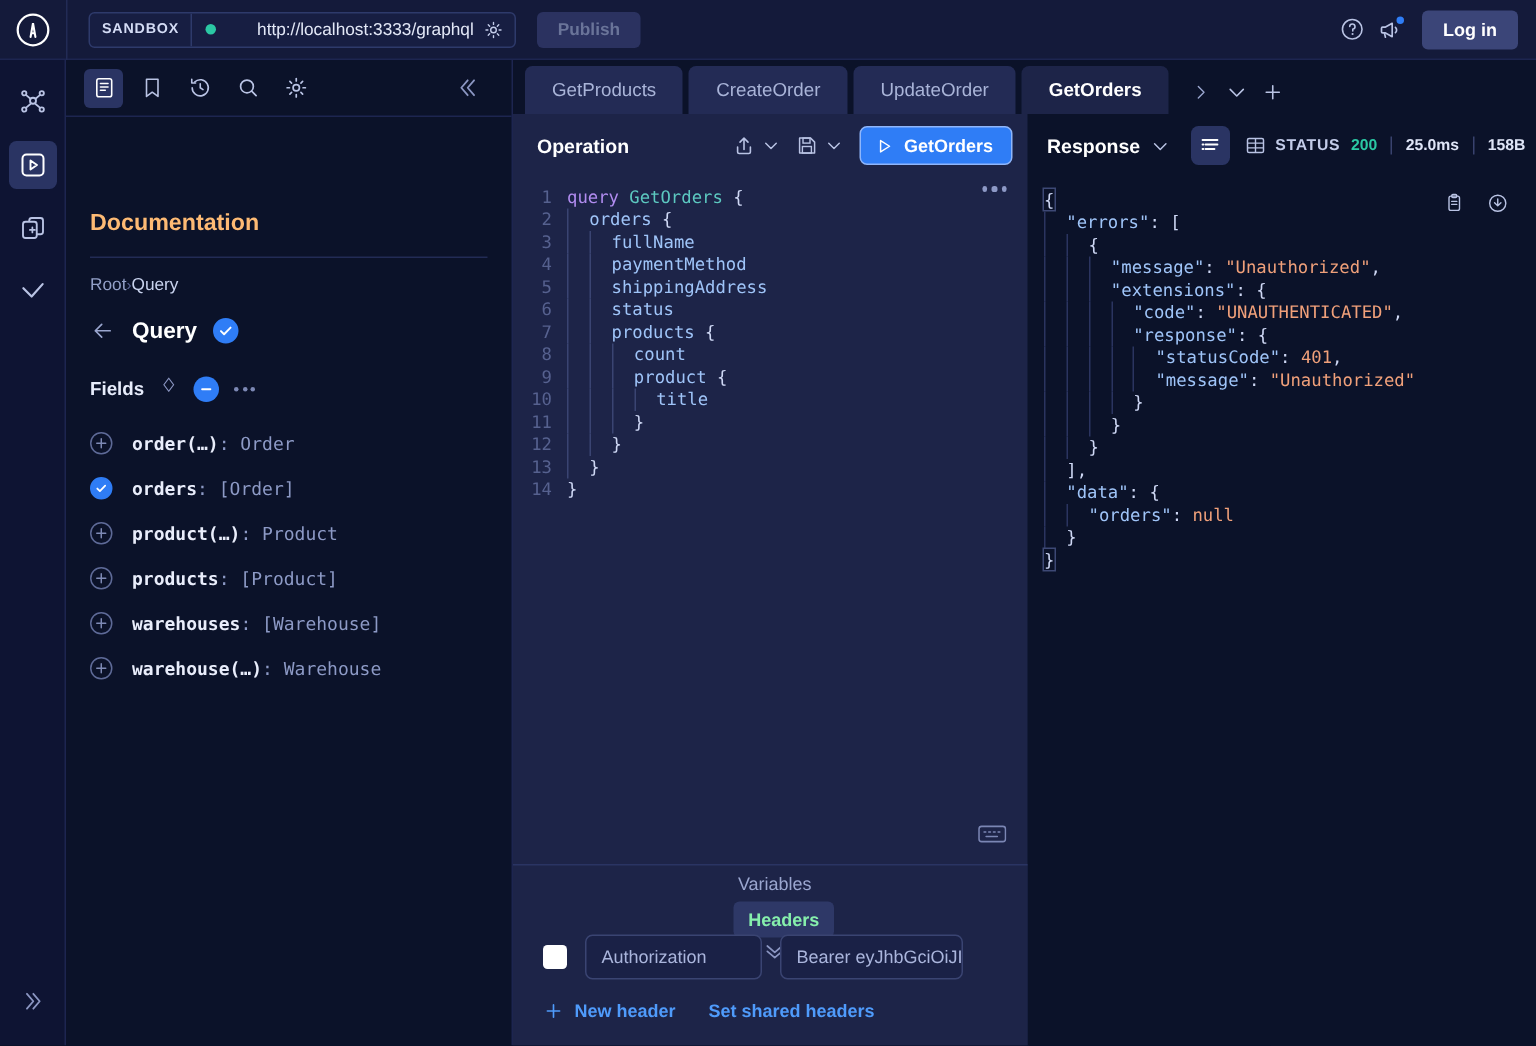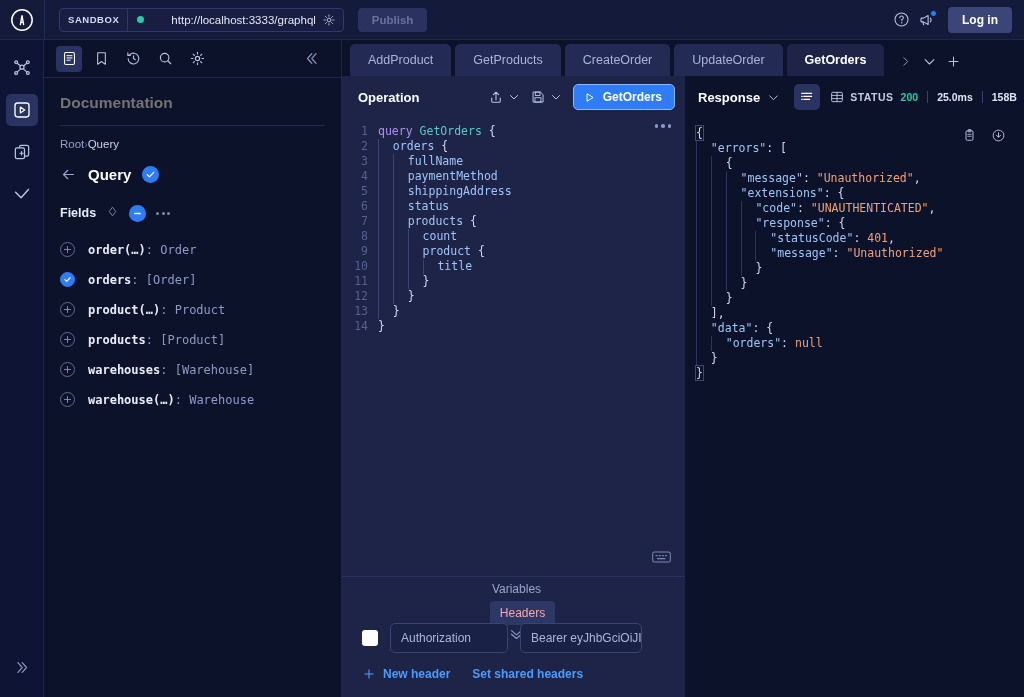--- a/index.html
+++ b/index.html
@@ -89,21 +89,21 @@
     border-bottom: 1px solid #1d2550;
   }
   .tb-icon {
     width: 26px; height: 26px; margin-right: 6px;
     display: flex; align-items: center; justify-content: center;
     border-radius: 4px; cursor: pointer;
   }
   .tb-icon.active { background: #2a3463; }
   .tb-spacer { flex: 1; }
   .docs-body { padding: 16px 16px 0 16px; }
-  .docs-title { font-size: 15.5px; font-weight: bold; color: #737373; }
+  .docs-title { font-size: 15.5px; font-weight: bold; color: #fdba74; margin-top: 46px; }
   .docs-rule { height: 1px; background: #222b55; margin: 13px 0 12px 0; }
   .breadcrumb { font-size: 11.5px; color: #93a0c8; display: flex; align-items: center; gap: 0; }
   .breadcrumb .crumb-cur { color: #c9d3ee; }
   .breadcrumb .sep { color: #5a6695; font-size: 10px; }
   .type-head { display: flex; align-items: center; gap: 11px; margin-top: 16px; }
   .back-arrow { cursor: pointer; display: flex; align-items: center; }
   .type-name { font-size: 15px; font-weight: bold; color: #ffffff; }
   .check-badge {
     width: 17px; height: 17px; border-radius: 50%; background: #2f7df6;
     display: flex; align-items: center; justify-content: center; cursor: pointer;
@@ -176,21 +176,21 @@
   .tk-br { color: #cfd8f5; }
   .guide { display: inline-block; border-left: 1px solid #3a4472; height: 15px; vertical-align: top; }
   .editor-dots { position: absolute; top: 6px; right: 14px; display: flex; gap: 3px; cursor: pointer; }
   .editor-dots i { width: 3.5px; height: 3.5px; border-radius: 50%; background: #8d99c6; display: block; }
   .kbd-btn { position: absolute; bottom: 8px; right: 14px; cursor: pointer; }
 
   
   .vars { border-top: 1px solid #2a3463; background: #1d2448; }
   .vars-tabs { height: 40px; display: flex; align-items: center; padding: 0 10px 0 16px; flex-direction: column; }
   .vtab { font-size: 12px; color: #9aa6cf; padding: 5px 10px; border-radius: 4px; cursor: pointer; }
-  .vtab.active { background: #2e3867; color: #fca5a5; font-weight: normal; margin-left: 12px; }
+  .vtab.active { background: #2e3867; color: #86efac; font-weight: bold; margin-left: 12px; }
   .vars-spacer { flex: 1; }
   .hdr-row { display: flex; align-items: center; gap: 12px; padding: 6px 16px 0 20px; }
   .hdr-check { width: 16px; height: 16px; background: #ffffff; border-radius: 3px; cursor: pointer; }
   .hdr-input {
     height: 30px; border: 1px solid #3a4472; border-radius: 5px;
     background: #1a2146; color: #aab5dc;
     font-size: 12px; padding: 0 10px;
     display: flex; align-items: center; overflow: hidden; white-space: nowrap;
     cursor: text;
   }
@@ -446,21 +446,20 @@
               <span class="fld-text"><span class="fld-name">warehouse(…)</span><span class="fld-type">: Warehouse</span></span>
             </div>
           </div>
       </div>
     </div>
 
     <div class="main">
 
       <div class="tabbar">
         <div id="tabs-holder" style="display:flex;align-items:flex-end;">
-            <div class="op-tab">AddProduct</div>
             <div class="op-tab">GetProducts</div>
             <div class="op-tab">CreateOrder</div>
             <div class="op-tab">UpdateOrder</div>
             <div class="op-tab active">GetOrders</div>
           </div>
         <div class="tab-ctrls">
           <span class="tab-ctrl">
             <svg width="13" height="13" viewBox="0 0 24 24">
               <path d="M9 5l7 7-7 7" fill="none" stroke="#9aa6cf" stroke-width="1.7" stroke-linecap="round" stroke-linejoin="round"></path>
             </svg>

